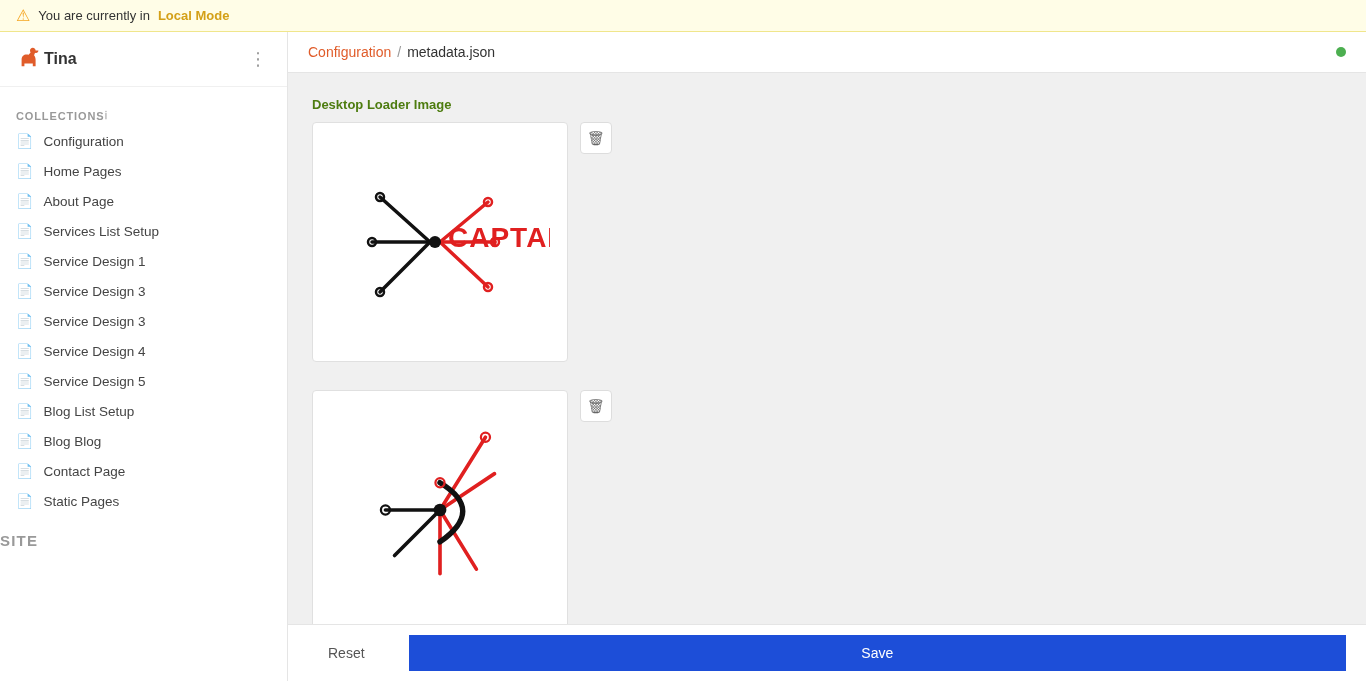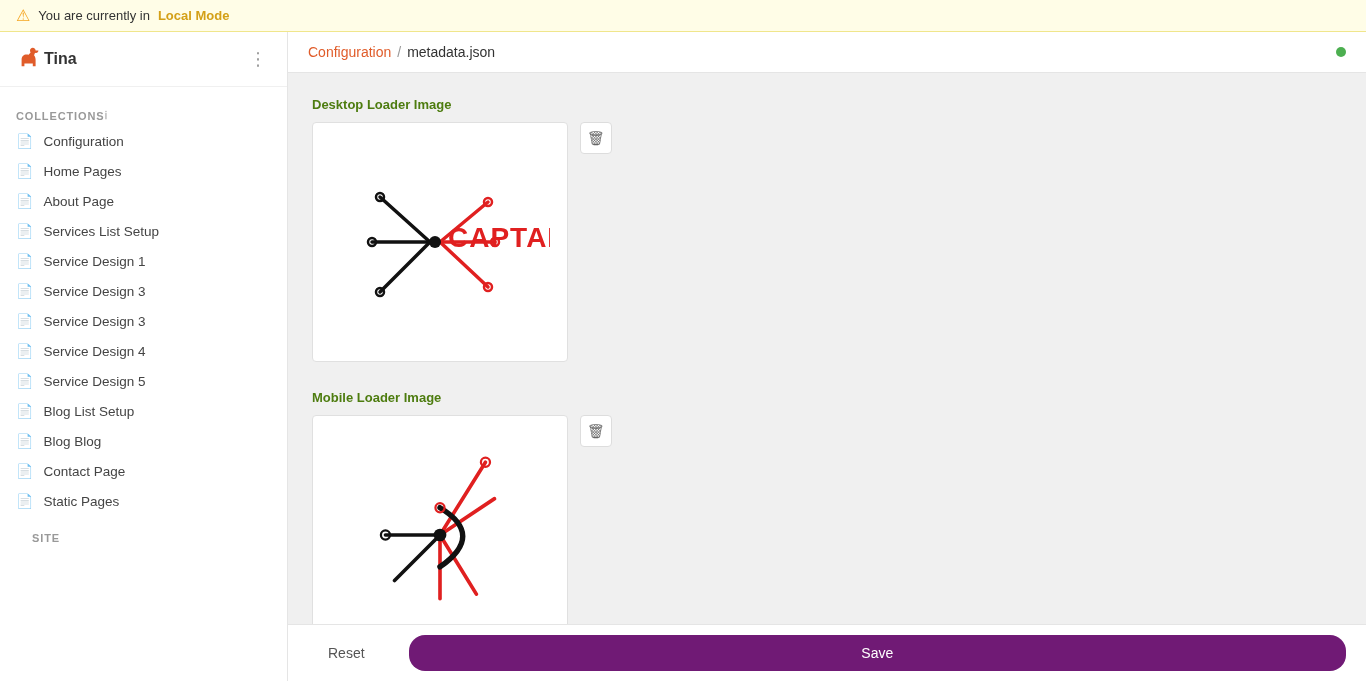--- a/index.html
+++ b/index.html
@@ -112,25 +112,25 @@
       color: #bbb;
       font-size: 14px;
       flex-shrink: 0;
     }
 
     .sidebar-item-text {
       color: #444;
     }
 
     .sidebar-section-label-site {
-      font-size: 11px;
+      font-size: 15px;
       font-weight: 700;
       color: #999;
       letter-spacing: 0.08em;
-      padding: 16px 32px 4px;
+      padding: 16px 0 4px;
     }
 
     
     .content-area {
       flex: 1;
       display: flex;
       flex-direction: column;
       overflow: hidden;
     }
 
@@ -259,23 +259,23 @@
       border: none;
       color: #555;
       font-size: 14px;
       cursor: pointer;
       padding: 10px 20px;
       flex: 0 0 auto;
     }
 
     .save-btn {
       flex: 1;
-      background: #701a75;
+      background: #1d4ed8;
       border: none;
-      border-radius: 16px;
+      border-radius: 0;
       color: #fff;
       font-size: 14px;
       font-weight: 500;
       cursor: pointer;
       padding: 10px 20px;
     }
 
     
     .sidebar-scroll::-webkit-scrollbar { width: 6px; }
     .sidebar-scroll::-webkit-scrollbar-track { background: transparent; }
@@ -410,21 +410,20 @@
               <circle cx="105" cy="100" r="6" fill="#111"></circle>
 
               <text x="118" y="105" font-family="Arial Black, sans-serif" font-weight="900" font-size="28" fill="#e02020" letter-spacing="1">CAPTALINE</text>
             </svg>
           </div>
           <button class="delete-btn">🗑</button>
         </div>
       </div>
 
       <div class="image-section">
-        <div class="image-section-label">Mobile Loader Image</div>
         <div class="image-upload-header">
           <div class="image-upload-box">
 
             <svg class="mobile-logo" viewBox="0 0 160 220" xmlns="http://www.w3.org/2000/svg">
 
               <line x1="80" y1="110" x2="130" y2="30" stroke="#e02020" stroke-width="4" stroke-linecap="round"></line>
               <circle cx="130" cy="30" r="5" fill="none" stroke="#e02020" stroke-width="2.5"></circle>
 
               <line x1="80" y1="110" x2="140" y2="70" stroke="#e02020" stroke-width="4" stroke-linecap="round"></line>
 

